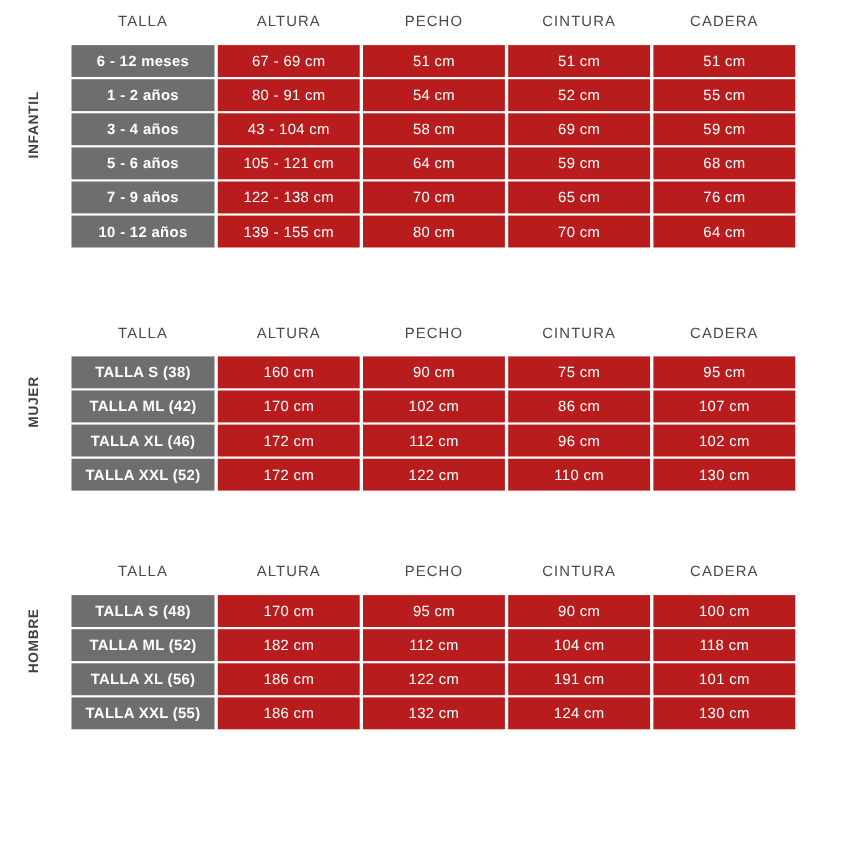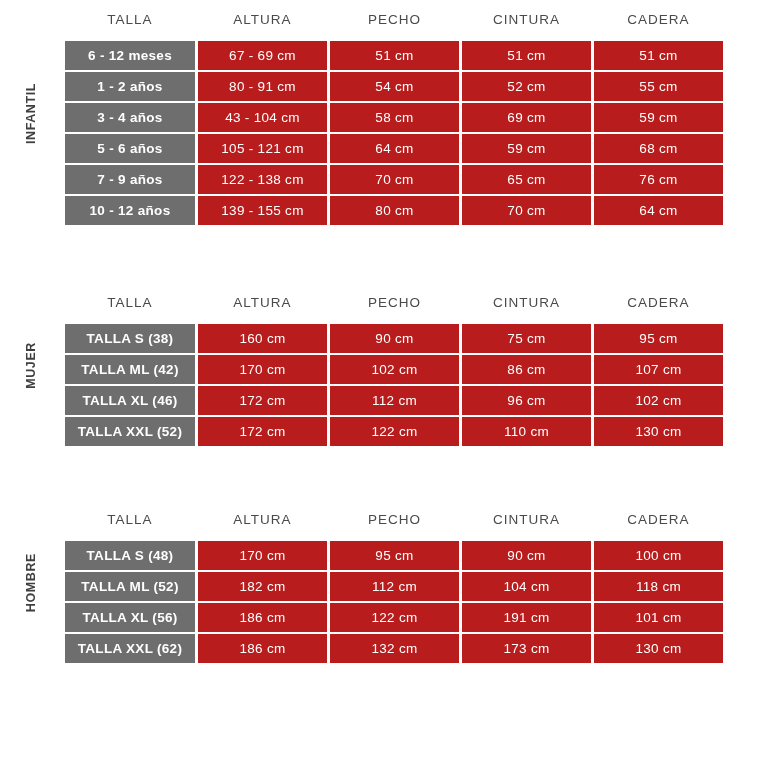--- a/index.html
+++ b/index.html
@@ -268,24 +268,24 @@
           <td class="val-cell">118 cm</td>
         </tr>
         <tr>
           <td class="size-cell">TALLA XL (56)</td>
           <td class="val-cell">186 cm</td>
           <td class="val-cell">122 cm</td>
           <td class="val-cell">191 cm</td>
           <td class="val-cell">101 cm</td>
         </tr>
         <tr>
-          <td class="size-cell">TALLA XXL (62)</td>
+          <td class="size-cell">TALLA XXL (55)</td>
           <td class="val-cell">186 cm</td>
           <td class="val-cell">132 cm</td>
-          <td class="val-cell">173 cm</td>
+          <td class="val-cell">124 cm</td>
           <td class="val-cell">130 cm</td>
         </tr>
       </tbody>
     </table>
   </div>
 
   <div class="footer-mark"></div>
 
 </div>
 

